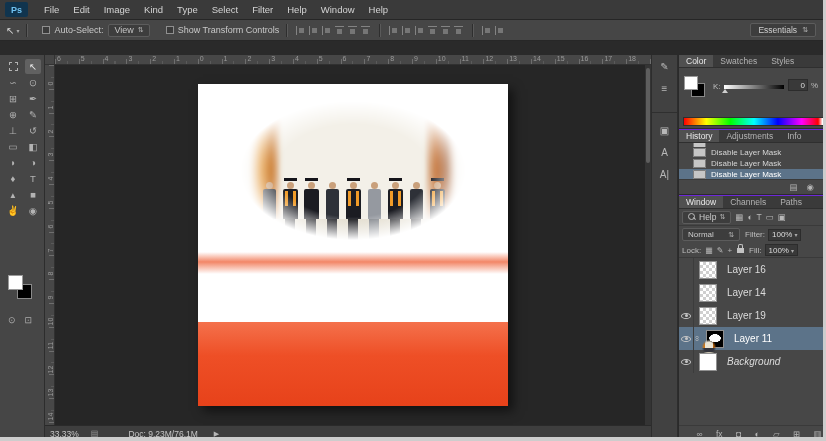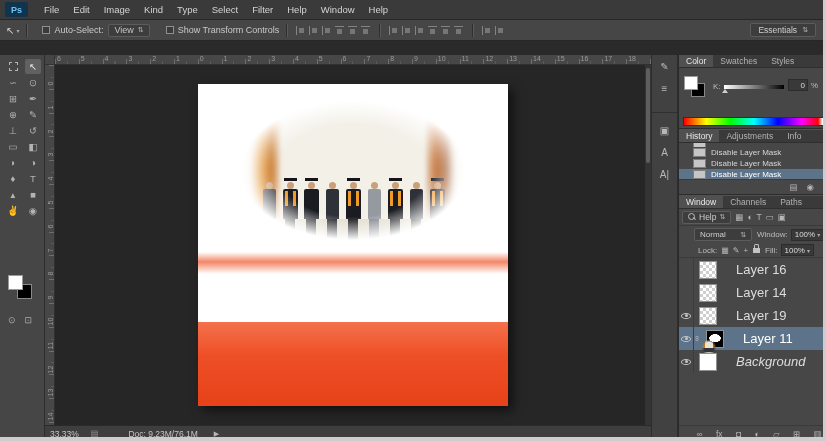--- a/index.html
+++ b/index.html
@@ -120,42 +120,42 @@
   .pbar{position:absolute;left:0;right:0;bottom:0;height:15px;display:flex;align-items:center;justify-content:flex-end;gap:9px;padding-right:8px;font-size:8.5px;color:#b5b5b5;border-top:1px solid #3a3a3a}
   .layers-panel{top:141px;bottom:0;border-bottom:none}
   .lp-filter{position:absolute;left:0;right:0;top:13px;height:17px;display:flex;align-items:center;font-size:8.5px;border-bottom:1px solid #3a3a3a;padding:0 3px}
   .kind-dd{margin-left:0;gap:3px}
   .mag{position:relative;width:8px;height:8px;display:inline-block}
   .mag::before{content:"";position:absolute;left:0;top:0;width:5px;height:5px;border:1px solid #bbb;border-radius:50%}
   .mag::after{content:"";position:absolute;left:5px;top:5px;width:3px;height:1px;background:#bbb;transform:rotate(45deg)}
   .ficon{margin-left:4px;font-size:8.5px;color:#b8b8b8}
   .ficon.toggle{margin-left:auto;margin-right:2px}
   .lp-blend{position:absolute;left:0;right:0;top:30px;height:17px;display:flex;align-items:center;font-size:8px;padding:0 3px}
-  .blend-dd{width:58px;justify-content:space-between;margin-left:12px}
+  .blend-dd{width:58px;justify-content:space-between;margin-left:0}
   .small-label{margin-left:5px;color:#bdbdbd}
   .val-box{display:flex;align-items:center;gap:2px;background:#393939;border:1px solid #2c2c2c;height:12px;padding:0 3px;margin-left:3px;color:#ddd}
   .lp-lock{position:absolute;left:0;right:0;top:47px;height:15px;display:flex;align-items:center;font-size:8px;padding:0 3px;border-bottom:1px solid #3a3a3a}
   .lock-ico{margin-left:4px;font-size:8px;color:#b8b8b8}
   .lock{position:relative;width:7px;height:5px;background:#c3c3c3;display:inline-block;margin-left:5px}
   .lock::before{content:"";position:absolute;left:1px;top:-4px;width:3px;height:3px;border:1px solid #c3c3c3;border-bottom:none;border-radius:2px 2px 0 0}
   .llist{position:absolute;left:0;right:0;top:62px;height:162px;overflow:hidden}
   .lrow{display:flex;align-items:center;height:23px;position:relative}
   .lrow.selected{background:#5c7389}
   .lrow.selected .lname{color:#fff}
   .eye-cell{width:15px;height:100%;border-right:1px solid #3c3c3c;display:flex;align-items:center;justify-content:center;flex:0 0 auto}
   .eye{position:relative;width:10px;height:6px;display:inline-block;border-radius:50%;box-shadow:inset 0 0 0 1px #c6c6c6}
   .eye::after{content:"";position:absolute;left:3.5px;top:1.5px;width:3px;height:3px;border-radius:50%;background:#c6c6c6}
   .thumb{width:18px;height:18px;margin-left:5px;border:1px solid #909090;flex:0 0 auto}
   .checker{background-color:#fff;background-image:linear-gradient(45deg,#cfcfcf 25%,transparent 25%,transparent 75%,#cfcfcf 75%),linear-gradient(45deg,#cfcfcf 25%,transparent 25%,transparent 75%,#cfcfcf 75%);background-size:6px 6px;background-position:0 0,3px 3px}
   .thumb.photo{background-color:#eae4d4;background-image:linear-gradient(180deg,rgba(0,0,0,0) 0 52%,#33343c 52% 78%,#c9c2b0 78%),linear-gradient(90deg,#d07818 0 22%,rgba(0,0,0,0) 22% 78%,#b4610e 78%)}
   .thumb.mask-ellipse{background:radial-gradient(ellipse 60% 42% at 50% 45%,#fff 0 58%,#000 62%)}
   .thumb.mask-grad{background:linear-gradient(180deg,#000 0 45%,#888 70%,#fff 100%)}
   .thumb.plain{background:#fff}
   .link-glyph{font-size:7px;color:#c2c2c2;margin:0 1px;transform:rotate(90deg)}
-  .lname{margin-left:19px;font-size:13px;color:#dcdcdc;white-space:nowrap}
+  .lname{margin-left:10px;font-size:10px;color:#dcdcdc;white-space:nowrap}
   .lname.italic{font-style:italic}
   .bg-lock{margin-left:auto;margin-right:8px}
   .lsb{position:absolute;right:1px;top:0;bottom:0;width:6px;background:#3d3d3d}
   .lsb-thumb{margin:1px;margin-top:120px;height:30px;background:#6a6a6a}
   .layers-bar{height:16px;justify-content:space-evenly;padding:0 4px;gap:0}
 
   
   .frame-right{position:absolute;right:0;top:0;width:3px;height:100%;background:#cdcdcd;z-index:40}
   .frame-bottom{position:absolute;left:0;right:0;bottom:0;height:4px;background:#cdcdcd;z-index:40}
 </style>
@@ -458,28 +458,28 @@
           <span class="updown">⇅</span>
         </span>
         <span id="filter-icons"><span class="ficon">▦</span><span class="ficon">◐</span><span class="ficon">T</span><span class="ficon">▭</span><span class="ficon">▣</span></span>
         <span class="ficon toggle">◨</span>
       </div>
       <div class="lp-blend">
         <span class="dd blend-dd">
           <span>Normal</span>
           <span class="updown">⇅</span>
         </span>
-        <span class="small-label">Window:</span>
+        <span class="small-label">Filter:</span>
         <span class="val-box">
           <span>100%</span>
           <span class="caret">▾</span>
         </span>
       </div>
       <div class="lp-lock">
-        <span class="small-label" style="margin-left:16px">Lock:</span>
+        <span class="small-label" style="margin-left:0">Lock:</span>
         <span id="lock-icons"><span class="lock-ico">▦</span><span class="lock-ico">✎</span><span class="lock-ico">+</span><span class="lock"></span></span>
         <span class="small-label">Fill:</span>
         <span class="val-box">
           <span>100%</span>
           <span class="caret">▾</span>
         </span>
       </div>
       <div class="llist" id="llist">
         <div class="lrow">
             <span class="eye-cell"></span>

